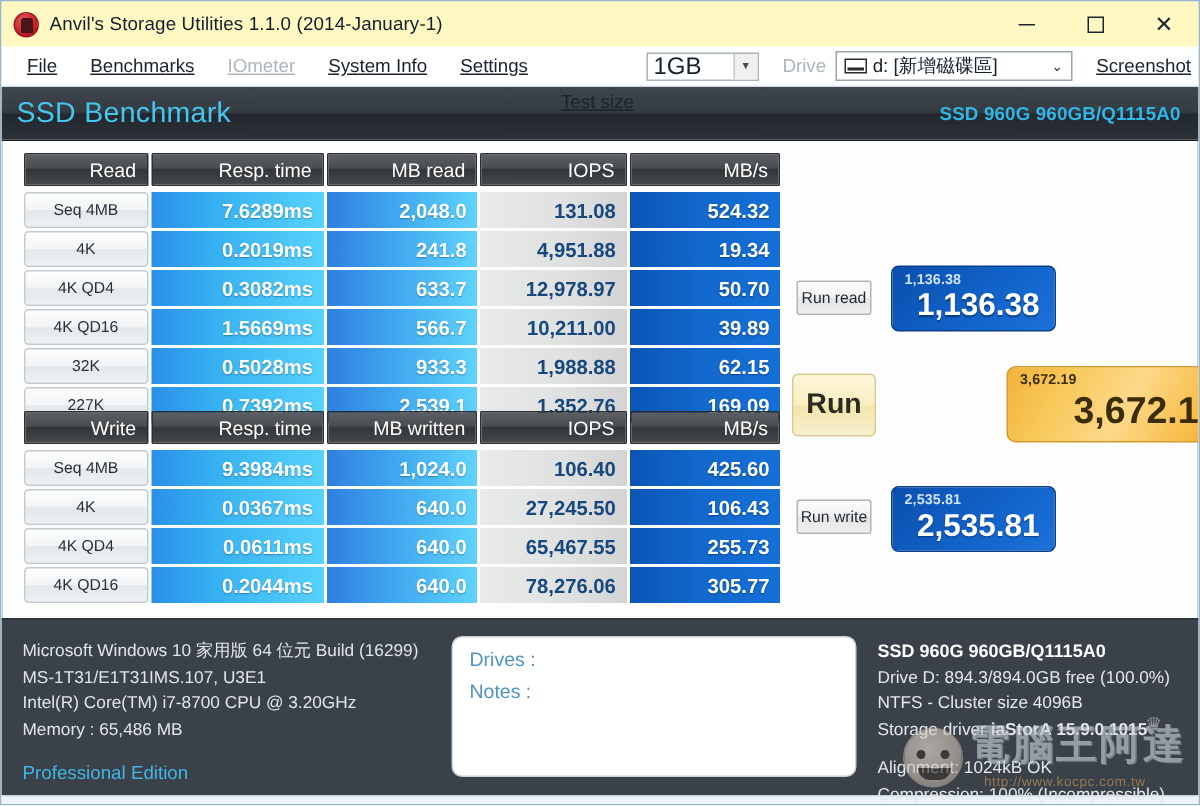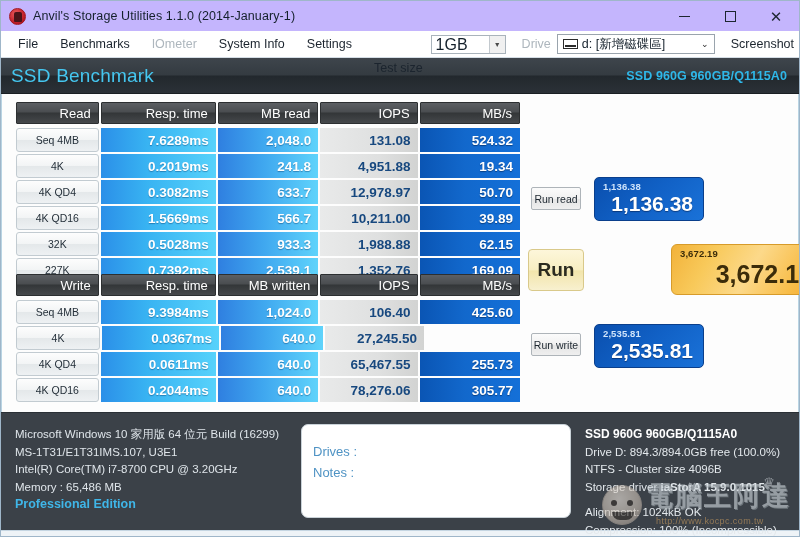--- a/index.html
+++ b/index.html
@@ -16,21 +16,21 @@
     width:800px; height:537px;
     background:#ffffff;
     border:1px solid #9fb6c9;
     overflow:hidden;
   }
 
   
   #titlebar {
     height:30px;
     display:flex; align-items:center;
-    background:#c4b5fd;
+    background:#fef9c3;
     padding-left:8px;
     position:relative;
   }
   #app-icon {
     width:17px; height:17px; flex:0 0 17px;
     border-radius:50%;
     background:radial-gradient(circle at 38% 32%, #e8595c 0%, #c21f28 62%, #8d1018 100%);
     border:1px solid #a3161f;
     position:relative;
     margin-right:7px;
@@ -58,21 +58,21 @@
   
   #menubar {
     height:27px;
     display:flex; align-items:center;
     background:#ffffff;
     border-bottom:1px solid #d4dde5;
     padding-left:7px;
     font-size:12.5px;
     color:#1b242e;
   }
-  .menu-item { padding:0 10px; white-space:nowrap; }
+  .menu-item { padding:0 10px; white-space:nowrap;text-decoration:underline; }
   .menu-item.disabled { color:#adb6bd; }
   .menu-sep {
     width:1px; height:17px; background:#d7dee4; margin:0 1px;
   }
   #testsize-box {
     display:flex; align-items:center; height:19px;
     border:1px solid #a9b3bb; margin-left:4px; background:#fff;
   }
   #testsize-val {
     width:57px; padding-left:4px; font-size:16px; color:#14202b; line-height:17px;
@@ -225,26 +225,26 @@
     height:118px;
     background:#3b4148;
     border-top:1px solid #2a3036;
     display:flex;
   }
   #sysinfo {
     width:300px; padding:13px 0 0 14px;
     color:#dfe5ea; font-size:11.5px; line-height:17.5px;
   }
   #sysinfo .pro {
-    color:#3fb6e8; font-weight:bold; font-size:12.5px; 
+    color:#3fb6e8; font-weight:normal; font-size:12.5px; margin-top:11px;
   }
   #notes {
     width:270px; margin:11px 0 12px 0;
     background:#ffffff; border:1px solid #c9d2d8; border-radius:7px;
-    padding:16px 0 0 11px;
+    padding:4px 0 0 11px;
     color:#4f93c4; font-size:13px; line-height:21px;
   }
   #driveinfo {
     flex:1; padding:13px 0 0 14px;
     color:#e3e8ec; font-size:11.5px; line-height:17.5px;
     position:relative;
   }
   #driveinfo .hd { font-weight:bold; font-size:12px; color:#ffffff; }
   #driveinfo .drv { font-weight:bold; }
   #driveinfo .gap { height:8px; }
@@ -410,20 +410,21 @@
         <div class="cell c-resp vcell v-cyan">9.3984ms</div>
         <div class="cell c-mb   vcell v-cyan2">1,024.0</div>
         <div class="cell c-iops vcell v-gray">106.40</div>
         <div class="cell c-mbs  vcell v-blue">425.60</div>
       </div>
       <div class="trow">
         <div class="cell c-label labcell">4K</div>
         <div class="cell c-resp vcell v-cyan">0.0367ms</div>
         <div class="cell c-mb   vcell v-cyan2">640.0</div>
         <div class="cell c-iops vcell v-gray">27,245.50</div>
+        <div class="cell c-mbs  vcell v-blue">106.43</div>
       </div>
       <div class="trow">
         <div class="cell c-label labcell">4K QD4</div>
         <div class="cell c-resp vcell v-cyan">0.0611ms</div>
         <div class="cell c-mb   vcell v-cyan2">640.0</div>
         <div class="cell c-iops vcell v-gray">65,467.55</div>
         <div class="cell c-mbs  vcell v-blue">255.73</div>
       </div>
       <div class="trow">
         <div class="cell c-label labcell">4K QD16</div>

